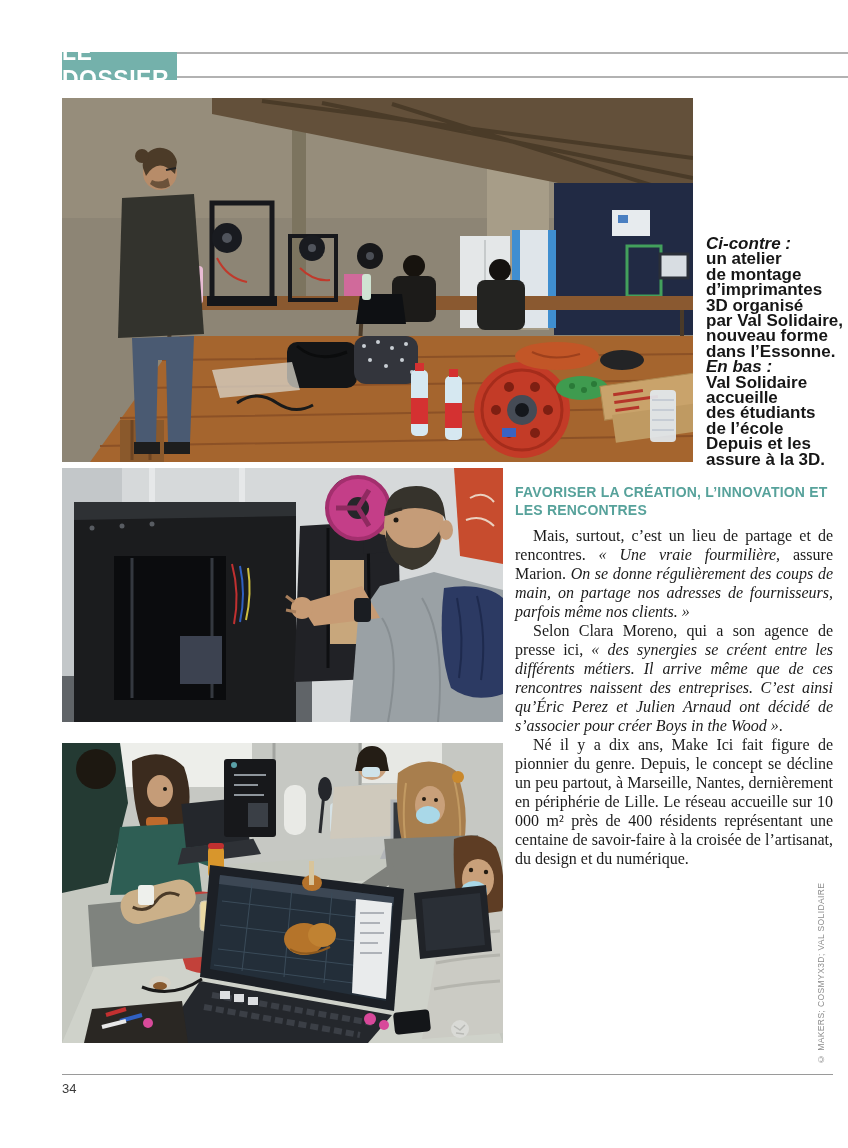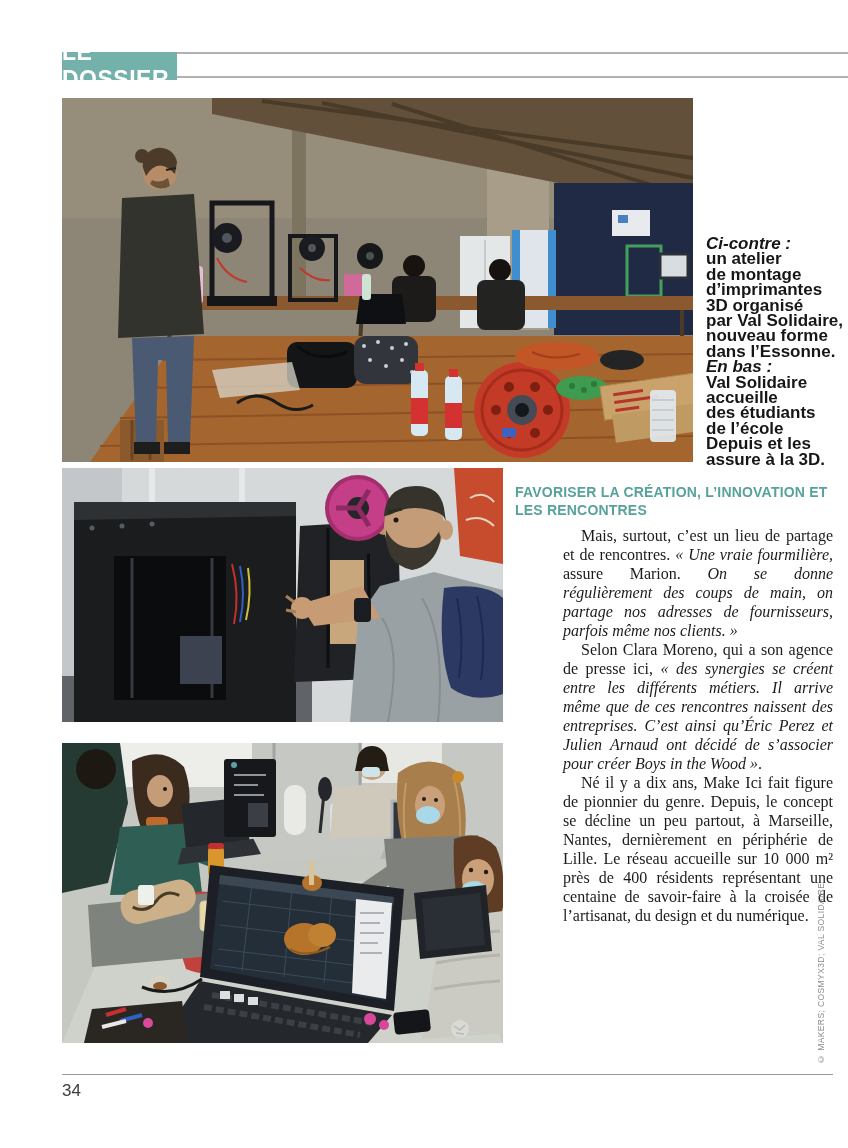--- a/index.html
+++ b/index.html
@@ -19,29 +19,29 @@
   .photo-bottom{left:62px;top:743px;width:441px;height:300px;}
   
   .caption{position:absolute;left:706px;top:236px;width:142px;font-size:17px;
            line-height:15.4px;font-weight:700;color:#161616;}
   .cap-line.italic{font-style:italic;}
   
   .article{position:absolute;left:515px;top:469px;width:318px;
            font-family:"Liberation Serif",serif;font-size:16px;line-height:19px;
            text-align:justify;color:#1b1b1b;}
   .article p{margin:0;}
-  .article p.indent{text-indent:18px;margin-left:48px;}
+  .article p.indent{text-indent:18px;}
   .it{font-style:italic;}
   .col-heading{font-family:"Liberation Sans",sans-serif;font-weight:700;font-size:14px;
                line-height:18px;margin:14px 0 7px;letter-spacing:.2px;text-align:left;}
   
   .credit{position:absolute;left:816px;top:872px;height:192px;writing-mode:vertical-rl;
           transform:rotate(180deg);font-size:8.5px;letter-spacing:.4px;color:#8c8c8c;white-space:nowrap;}
   .footer-rule{position:absolute;left:62px;top:1074px;width:771px;height:1px;background:#9a9a9a;}
-  .page-number{position:absolute;left:62px;top:1081px;font-size:17px;color:#3c3c3c;}
+  .page-number{position:absolute;left:62px;top:1081px;font-size:13px;color:#3c3c3c;}
 </style>
 </head>
 <body>
 
 <div class="page">
 
   <div class="header-band">
     <div class="header-label" style="background: rgb(116, 177, 171);">
       <span>LE DOSSIER</span>
     </div>

